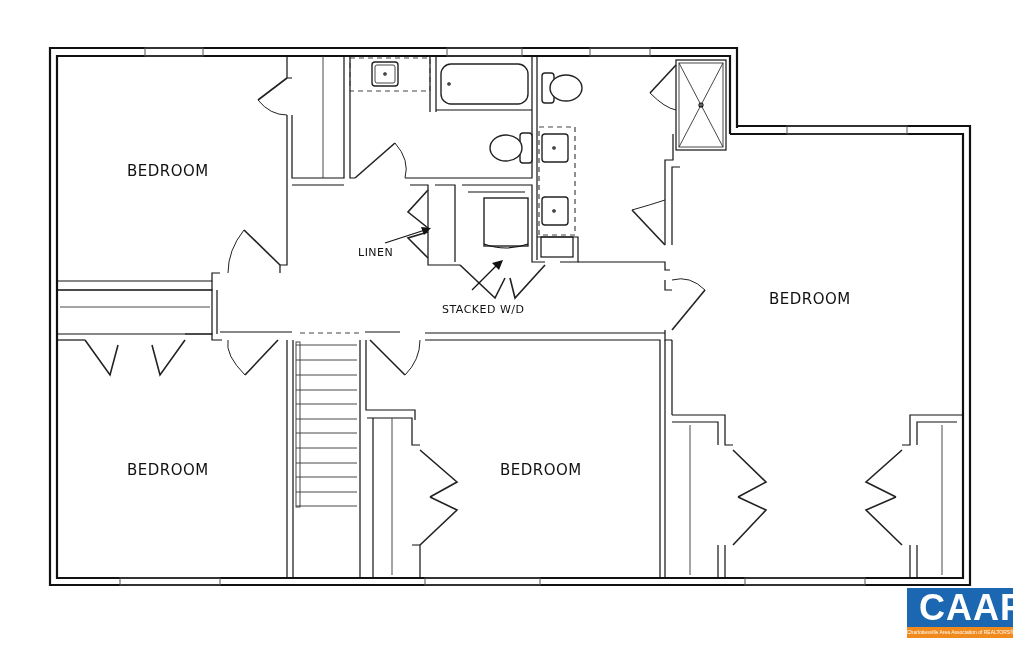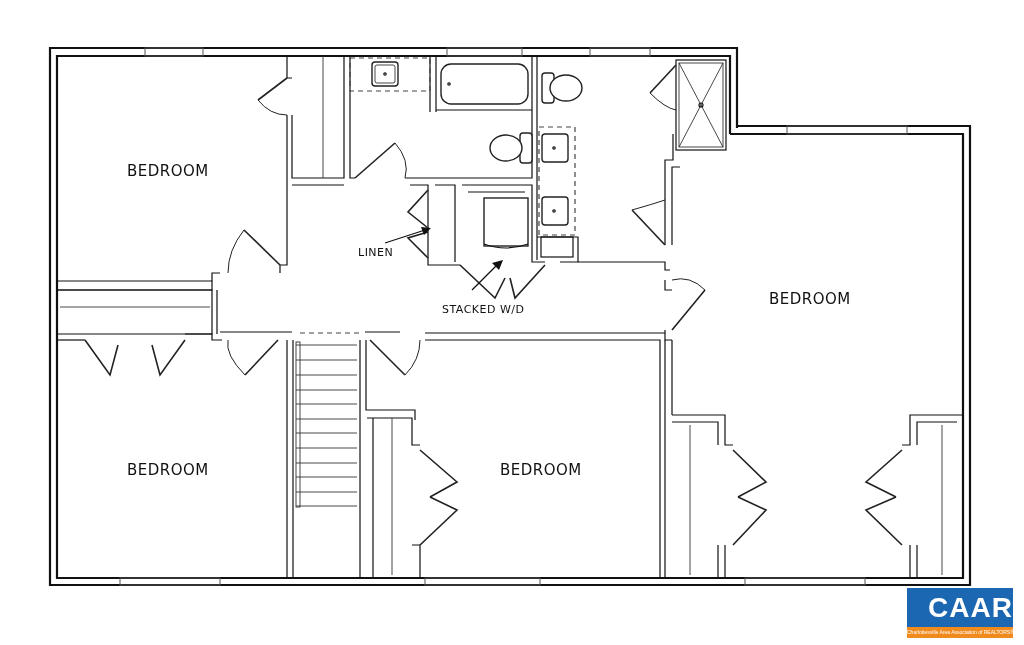--- a/index.html
+++ b/index.html
@@ -9,21 +9,21 @@
     .thin { fill: none; stroke: #111; stroke-width: 1.2; }
     .hair { fill: none; stroke: #333; stroke-width: 0.9; }
     .dash { fill: none; stroke: #444; stroke-width: 1.2; stroke-dasharray: 5 4; }
     .win { fill: none; stroke: #555; stroke-width: 1; }
     .door { fill: none; stroke: #222; stroke-width: 1.6; }
     .swing { fill: none; stroke: #222; stroke-width: 1; }
     .fixture { fill: #fff; stroke: #222; stroke-width: 1.4; }
     .label { font-family: "DejaVu Sans", sans-serif; font-size: 15px; fill: #111; letter-spacing: 0.5px; }
     .label-sm { font-family: "DejaVu Sans", sans-serif; font-size: 11px; fill: #111; letter-spacing: 0.5px; }
     #logo { position: absolute; left: 907px; top: 588px; width: 106px; height: 50px; background: #1b67b1; }
-    #logo-text { position: absolute; left: 0; top: 2px; width: 106px; text-align: right; color: #fff; font-family: "Liberation Sans", sans-serif; font-weight: bold; font-size: 28px; letter-spacing: 1px; line-height: 36px; }
+    #logo-text { position: absolute; left: 12px; top: 2px; width: 106px; text-align: right; color: #fff; font-family: "Liberation Sans", sans-serif; font-weight: bold; font-size: 36px; letter-spacing: 1px; line-height: 36px; }
     #logo-bar { position: absolute; left: 0; bottom: 0; width: 106px; height: 11px; background: #f08a1c; }
     #logo-tag { position: absolute; left: 0; top: 0; width: 106px; text-align: center; color: #fff; font-family: "Liberation Sans", sans-serif; font-size: 5px; line-height: 11px; white-space: nowrap; overflow: hidden; }
   </style>
 </head>
 <body>
 
 <svg id="plan" viewBox="0 0 1024 645" xmlns="http://www.w3.org/2000/svg">
 
   <g>
 

